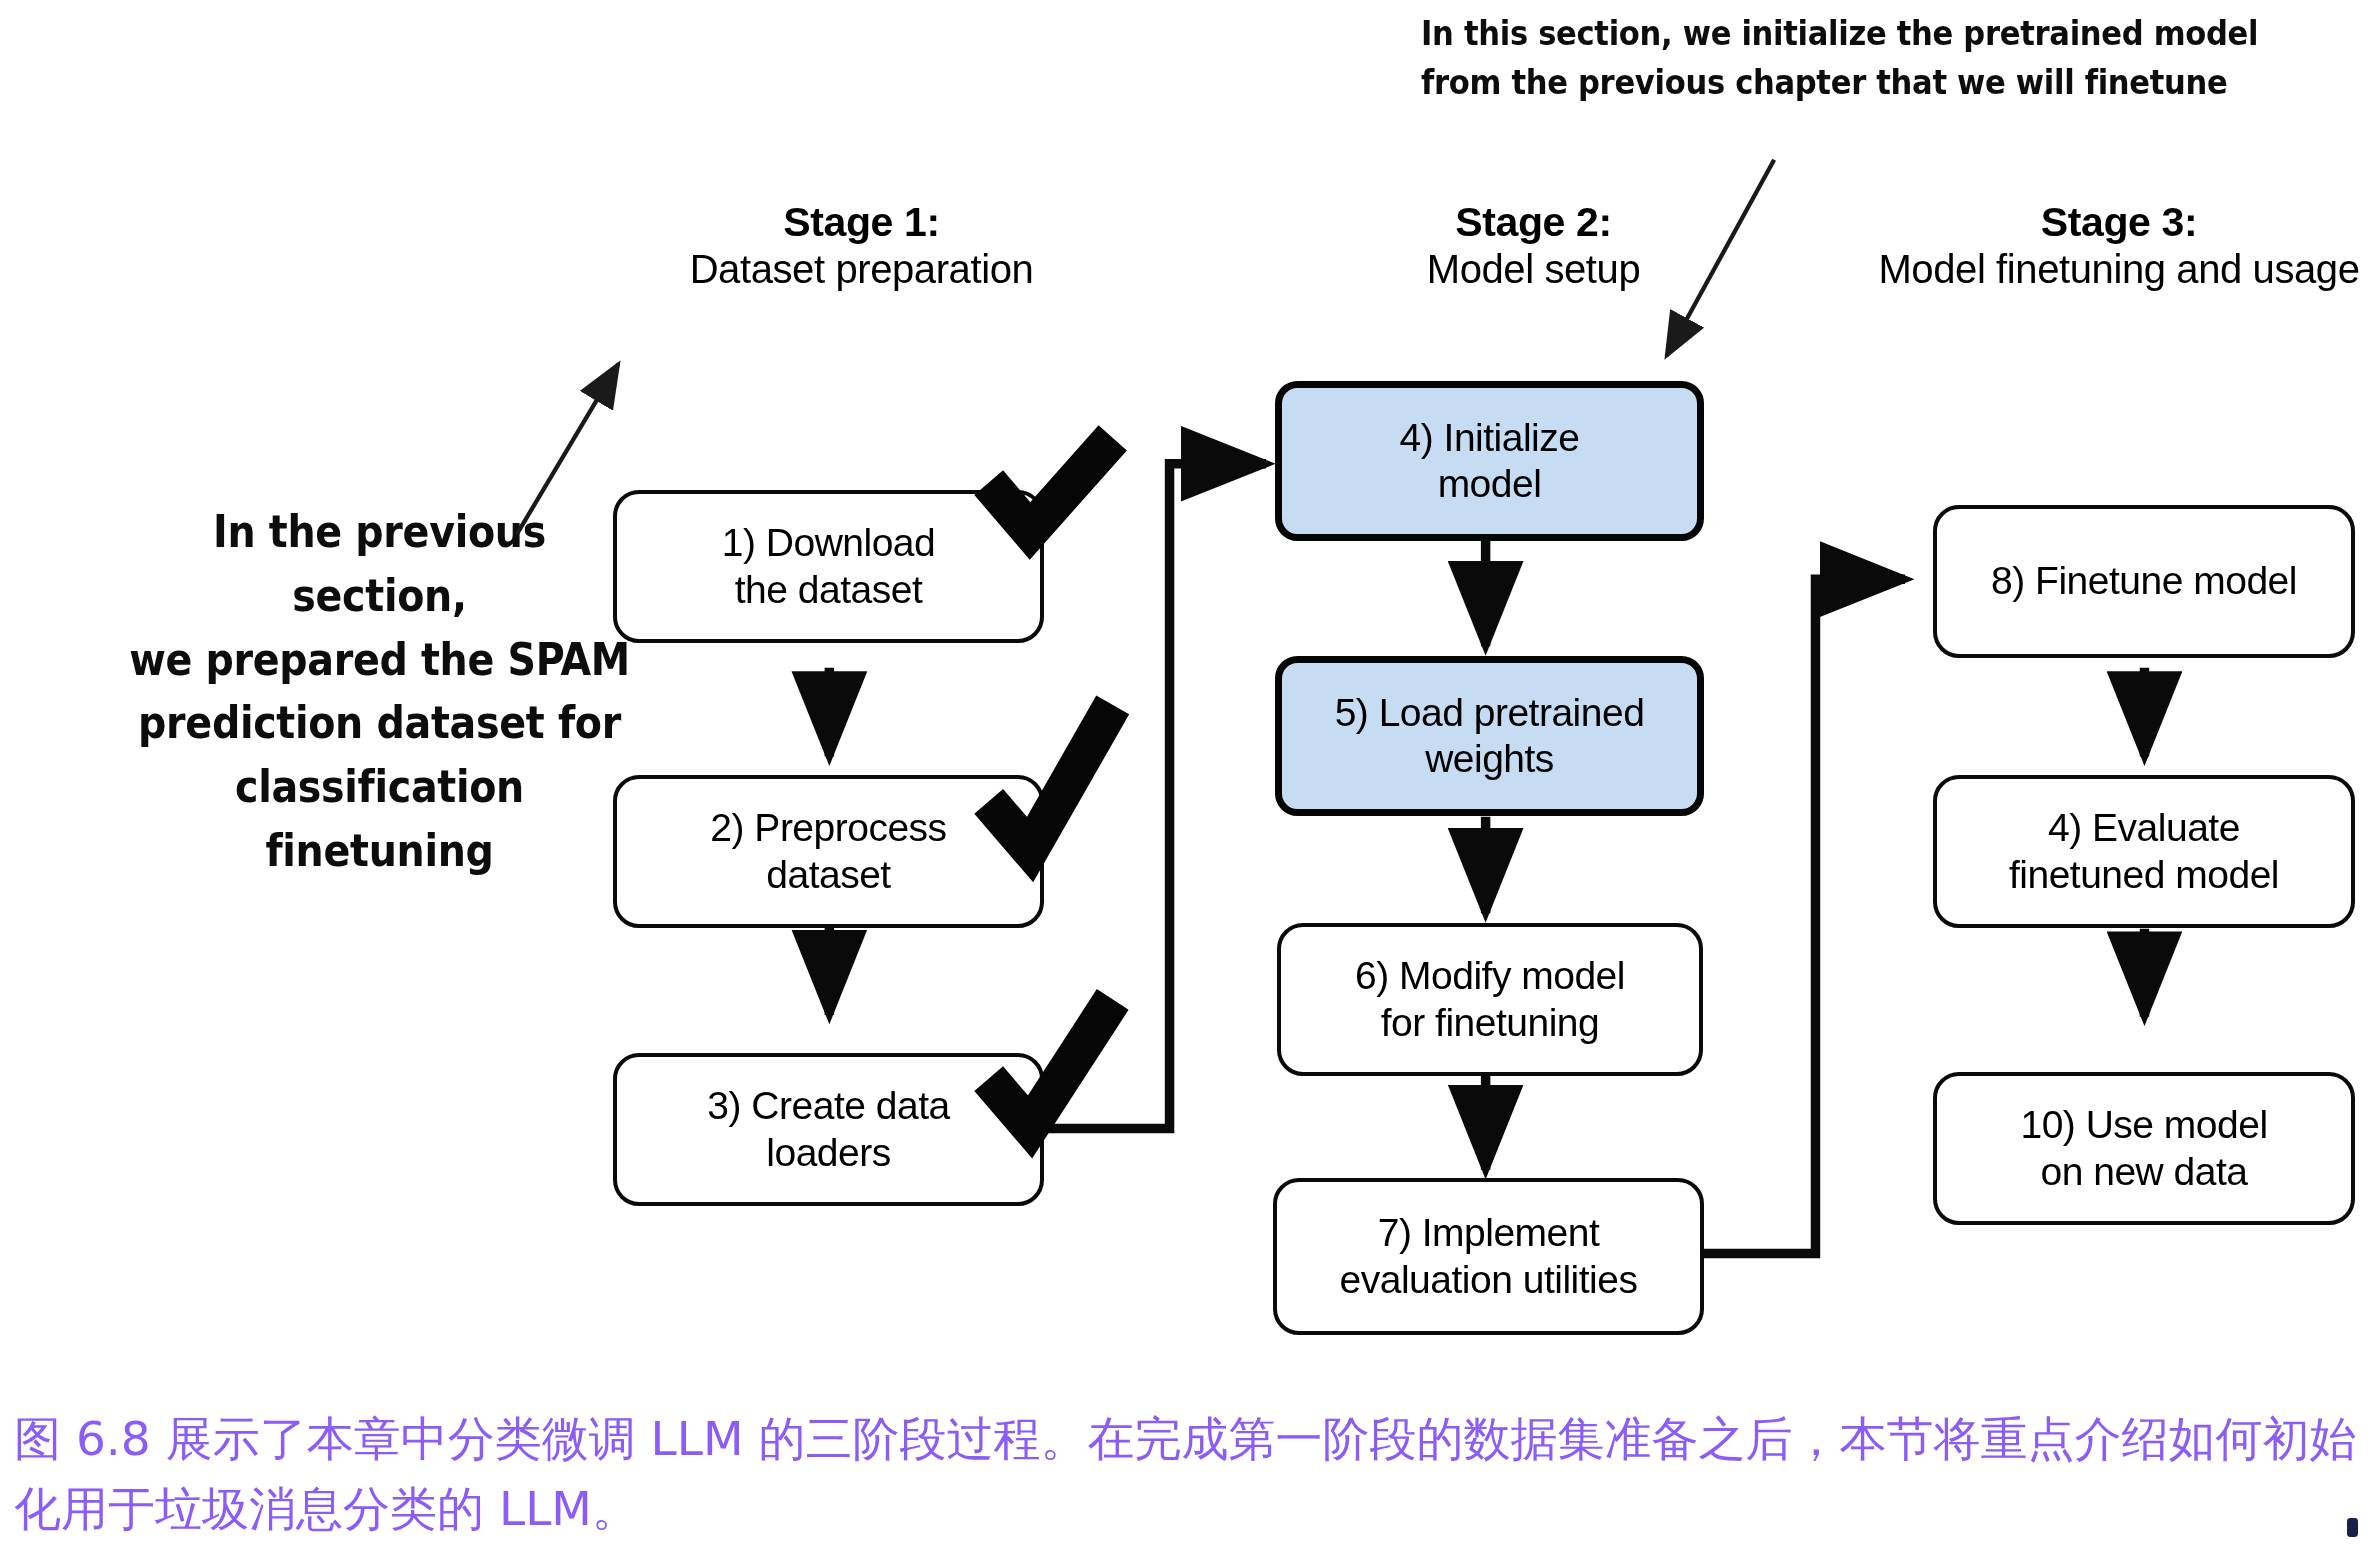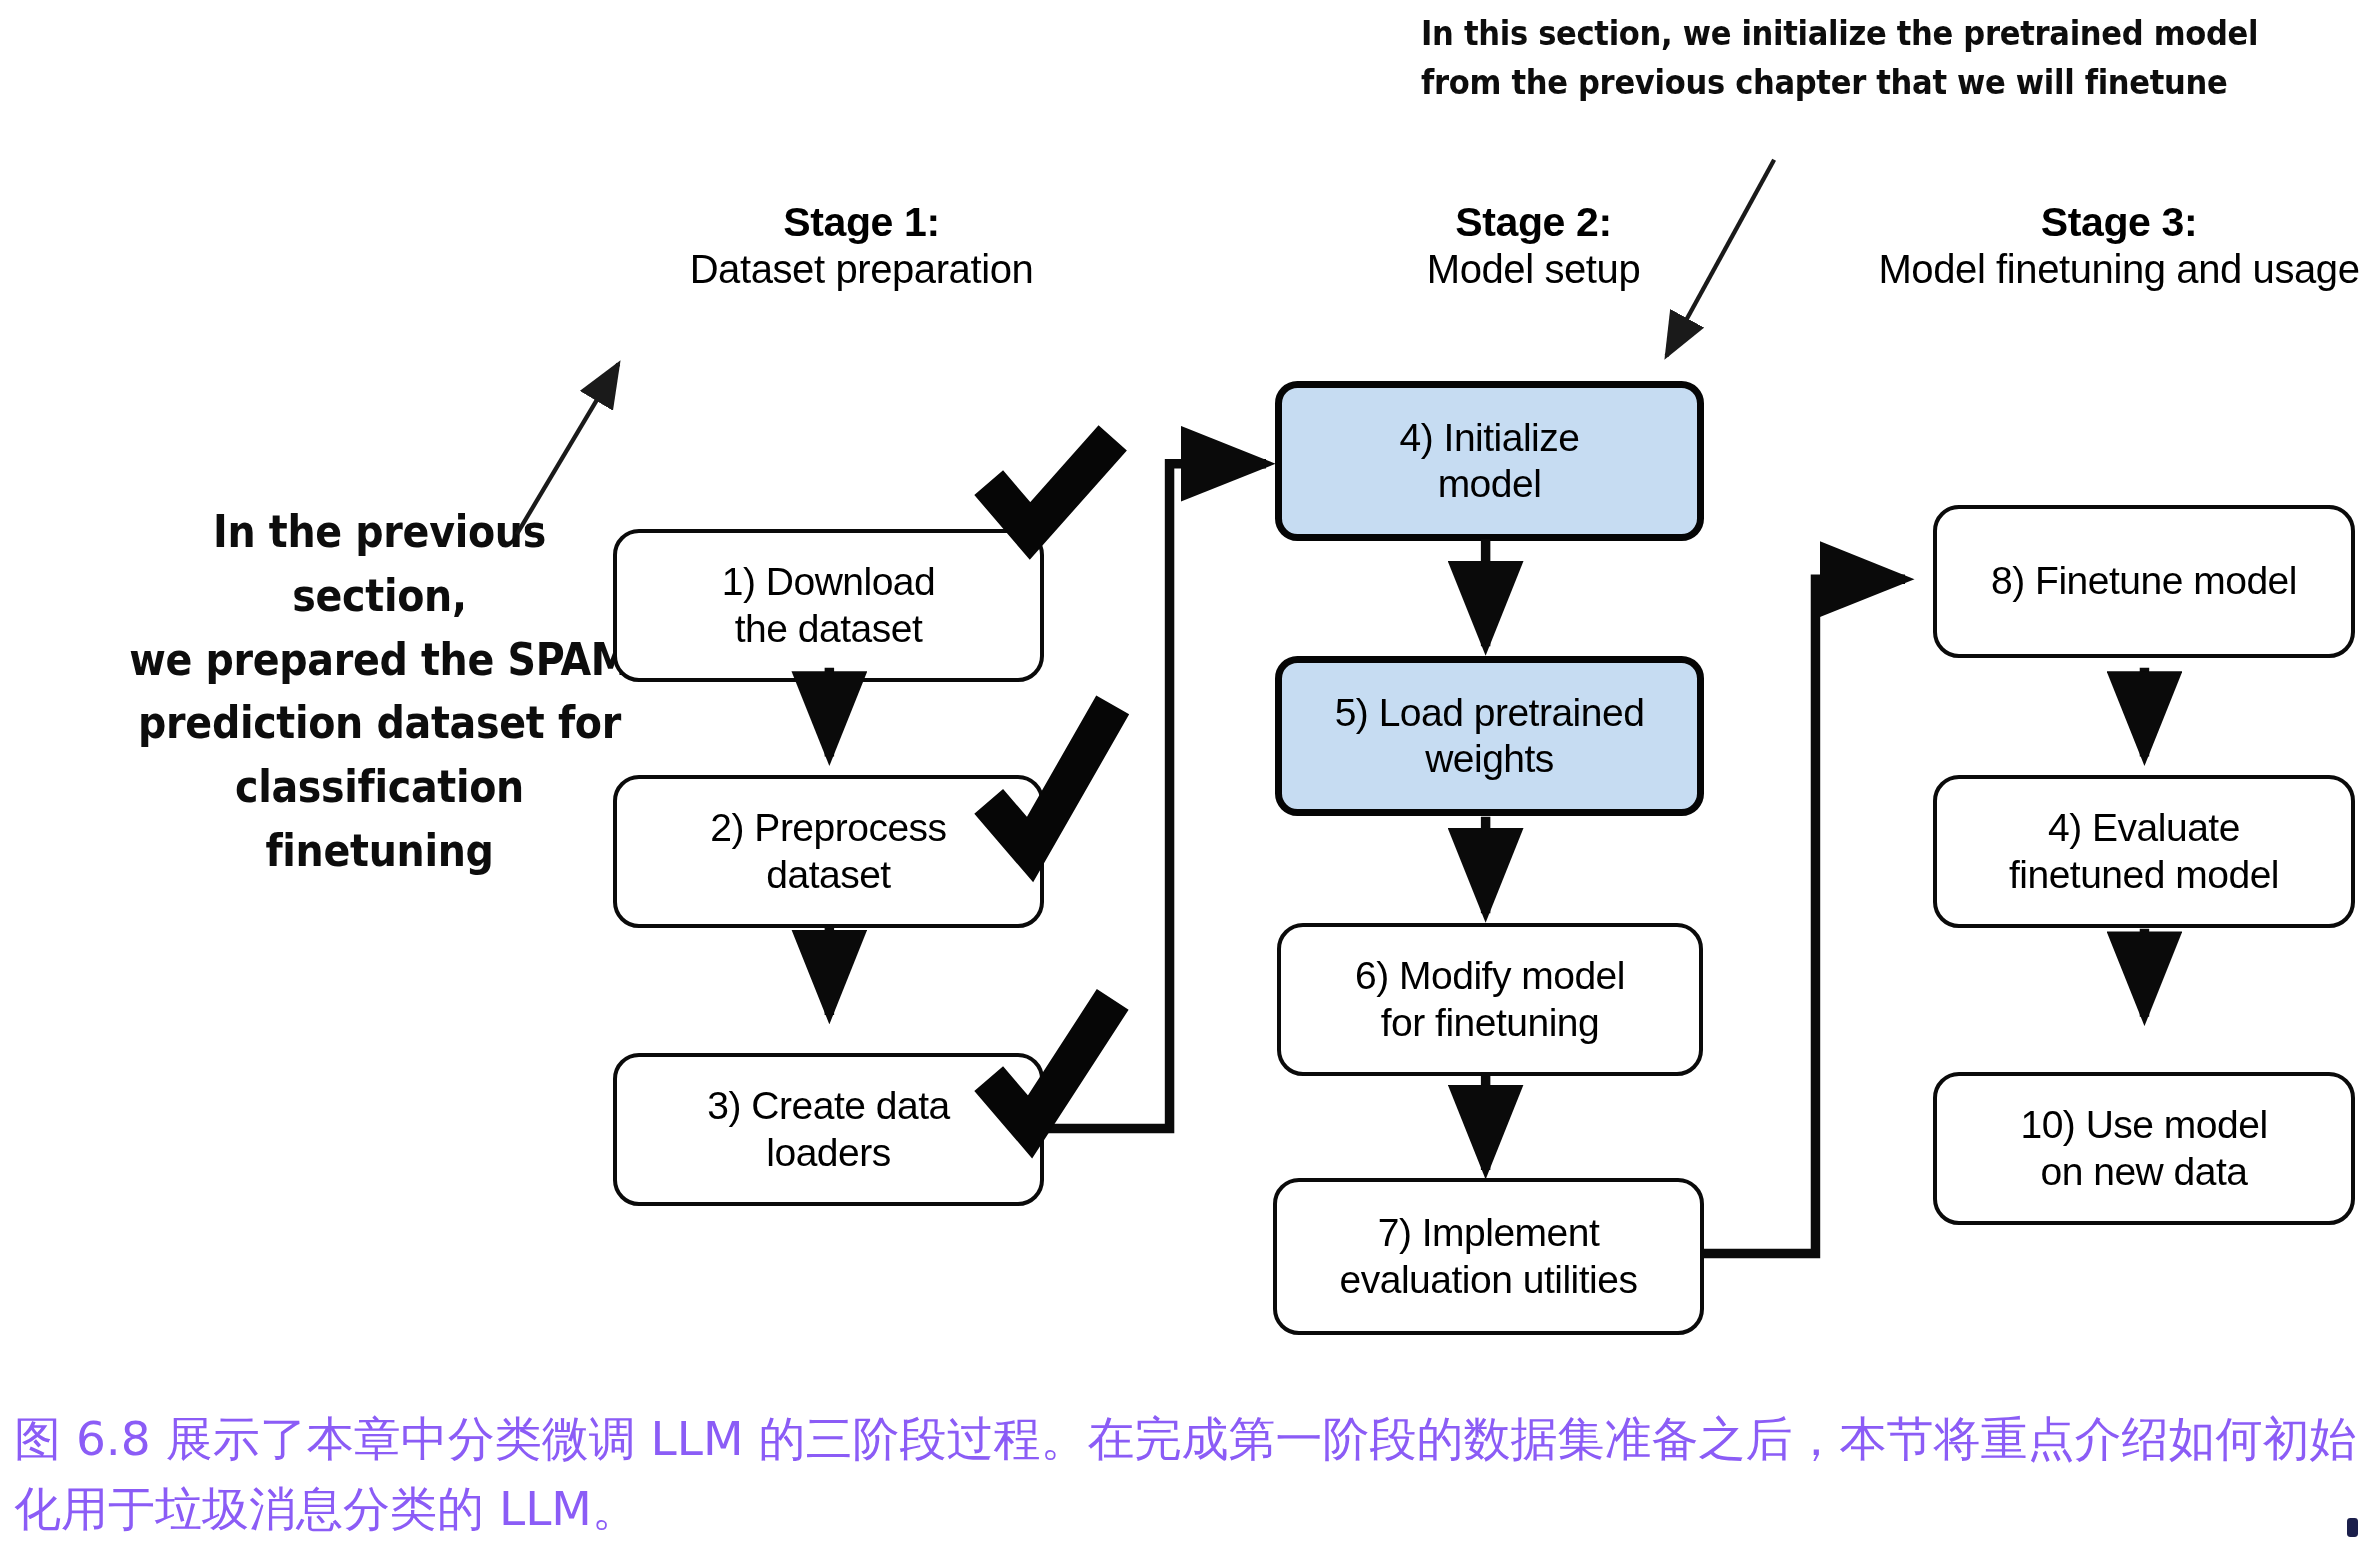--- a/index.html
+++ b/index.html
@@ -160,21 +160,21 @@
     <path d="M1975,1455 L2108,1455 L2108,672 L2212,672" fill="none" stroke="#0a0a0a" stroke-width="11" marker-end="url(#ah)"></path>
 
     <line x1="2490" y1="775" x2="2490" y2="878" stroke="#0a0a0a" stroke-width="11" marker-end="url(#ah)"></line>
     <line x1="2490" y1="1078" x2="2490" y2="1180" stroke="#0a0a0a" stroke-width="11" marker-end="url(#ah)"></line>
 
     <path d="M1148,560 L1196,616 L1292,508" fill="none" stroke="#060606" stroke-width="44" stroke-linecap="butt" stroke-linejoin="miter"></path>
     <path d="M1148,930 L1196,986 L1292,818" fill="none" stroke="#060606" stroke-width="44" stroke-linecap="butt" stroke-linejoin="miter"></path>
     <path d="M1148,1252 L1196,1308 L1292,1160" fill="none" stroke="#060606" stroke-width="44" stroke-linecap="butt" stroke-linejoin="miter"></path>
   </svg>
 
-  <div class="node" style="left:613px;top:529px;width:431px;height:153px;">1) Download
+  <div class="node" style="left:613px;top:490px;width:431px;height:153px;">1) Download
 the dataset</div>
 
   <div class="node" style="left:613px;top:775px;width:431px;height:153px;">2) Preprocess
 dataset</div>
 
   <div class="node" style="left:613px;top:1053px;width:431px;height:153px;">3) Create data
 loaders</div>
 
   <div class="node blue" style="left:1275px;top:381px;width:429px;height:160px;">4) Initialize
 model</div>

